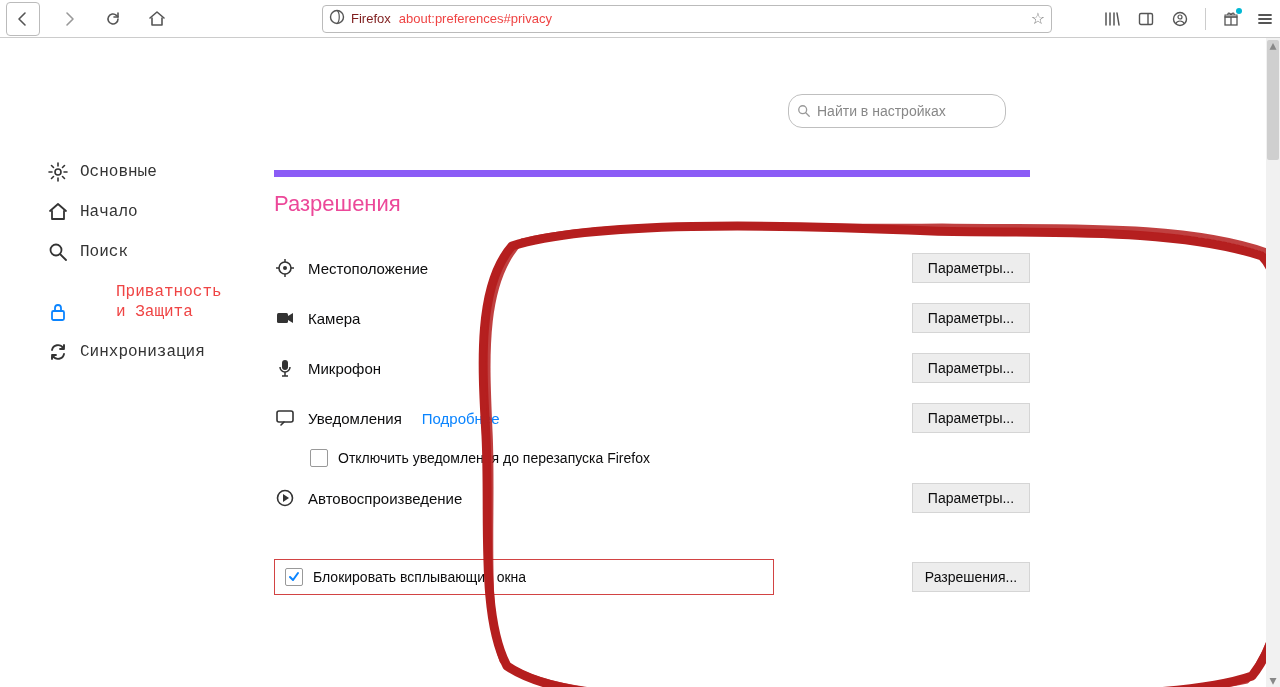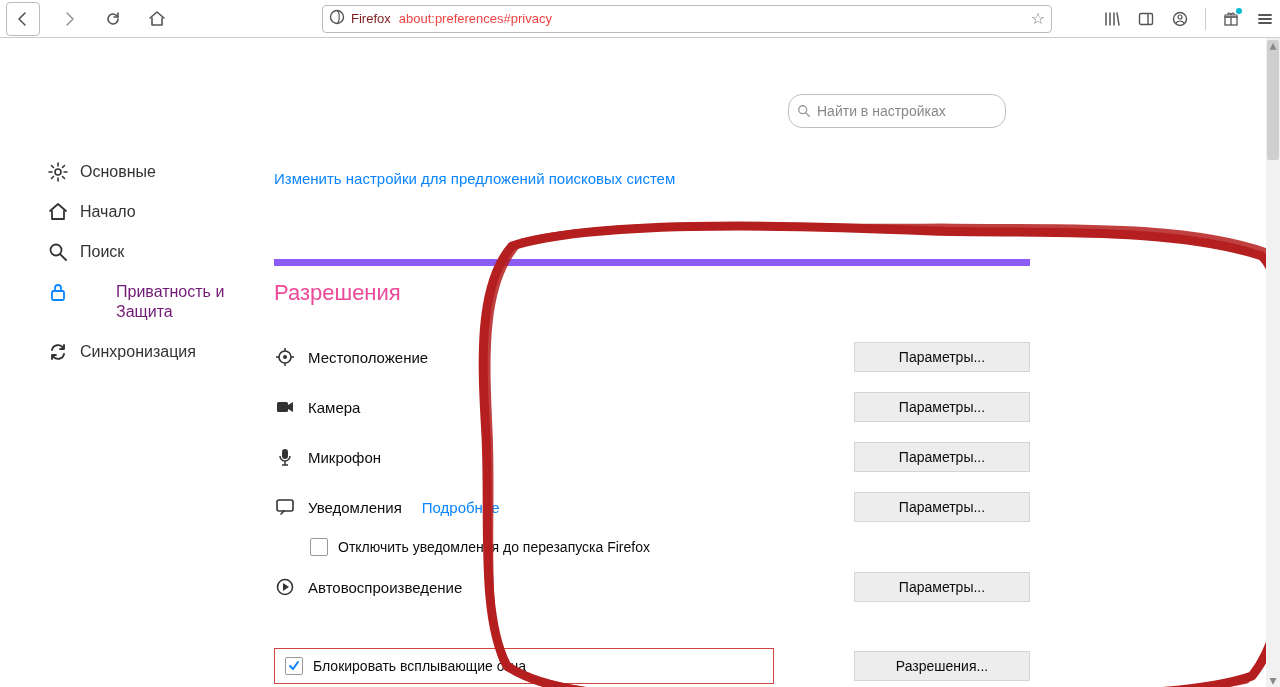--- a/index.html
+++ b/index.html
@@ -78,26 +78,27 @@
   }
   .scroll-up { top: 0; }
   .scroll-down { bottom: 0; }
 
   
   .sidebar {
     width: 232px;
     padding: 114px 0 0 44px;
   }
   .cat-item {
-    display: flex; align-items: flex-start; gap: 12px;
+    display: flex; align-items: flex-end; gap: 12px;
     padding: 10px 4px;
     color: #333;
     cursor: pointer;
-  }
-  .cat-item.active { color: #701a75; gap: 48px; }
+    font-family: Liberation Mono, monospace;
+  }
+  .cat-item.active { color: #ef4444; gap: 48px; }
   .cat-icon { width: 20px; height: 20px; display: flex; align-items: center; justify-content: center; flex: none; }
   .cat-label { font-size: 16px; line-height: 20px; }
 
   
   .main {
     flex: 1;
     position: relative;
     padding: 56px 0 0 0;
   }
 
@@ -136,21 +137,21 @@
     display: flex; align-items: center;
     padding: 10px 0;
   }
   .perm-left { display: flex; align-items: center; gap: 12px; }
   .perm-icon { width: 22px; display: flex; justify-content: center; color: #333; }
   .perm-label { font-size: 15px; }
   .perm-link { color: #0a84ff; margin-left: 8px; cursor: pointer; font-size: 15px; }
 
   .perm-btn {
     margin-left: auto;
-    width: 176px; height: 30px;
+    width: 118px; height: 30px;
     background: #ededed;
     border: 1px solid #d5d5d5;
     font-size: 14px;
     display: flex; align-items: center; justify-content: center;
     cursor: pointer;
   }
 
   .sub-row {
     padding: 6px 0 6px 36px;
     display: flex; align-items: center;
@@ -324,21 +325,20 @@
     <div class="search-row">
       <div class="search-box">
         <svg width="14" height="14" viewBox="0 0 16 16">
             <circle cx="6.5" cy="6.5" r="4.5" stroke="#999" stroke-width="1.5" fill="none"></circle>
             <line x1="10" y1="10" x2="14" y2="14" stroke="#999" stroke-width="1.5" stroke-linecap="round"></line>
           </svg>
         <span>Найти в настройках</span>
       </div>
     </div>
 
-    <div class="link-row">Изменить настройки для предложений поисковых систем</div>
 
     <div class="section">
       <div class="section-title">Разрешения</div>
 
       <div class="perm-row">
         <div class="perm-left">
           <span class="perm-icon">
             <svg width="18" height="18" viewBox="0 0 18 18">
                 <circle cx="9" cy="9" r="6" stroke="#333" stroke-width="1.6" fill="none"></circle>
                 <circle cx="9" cy="9" r="2" fill="#333"></circle>

